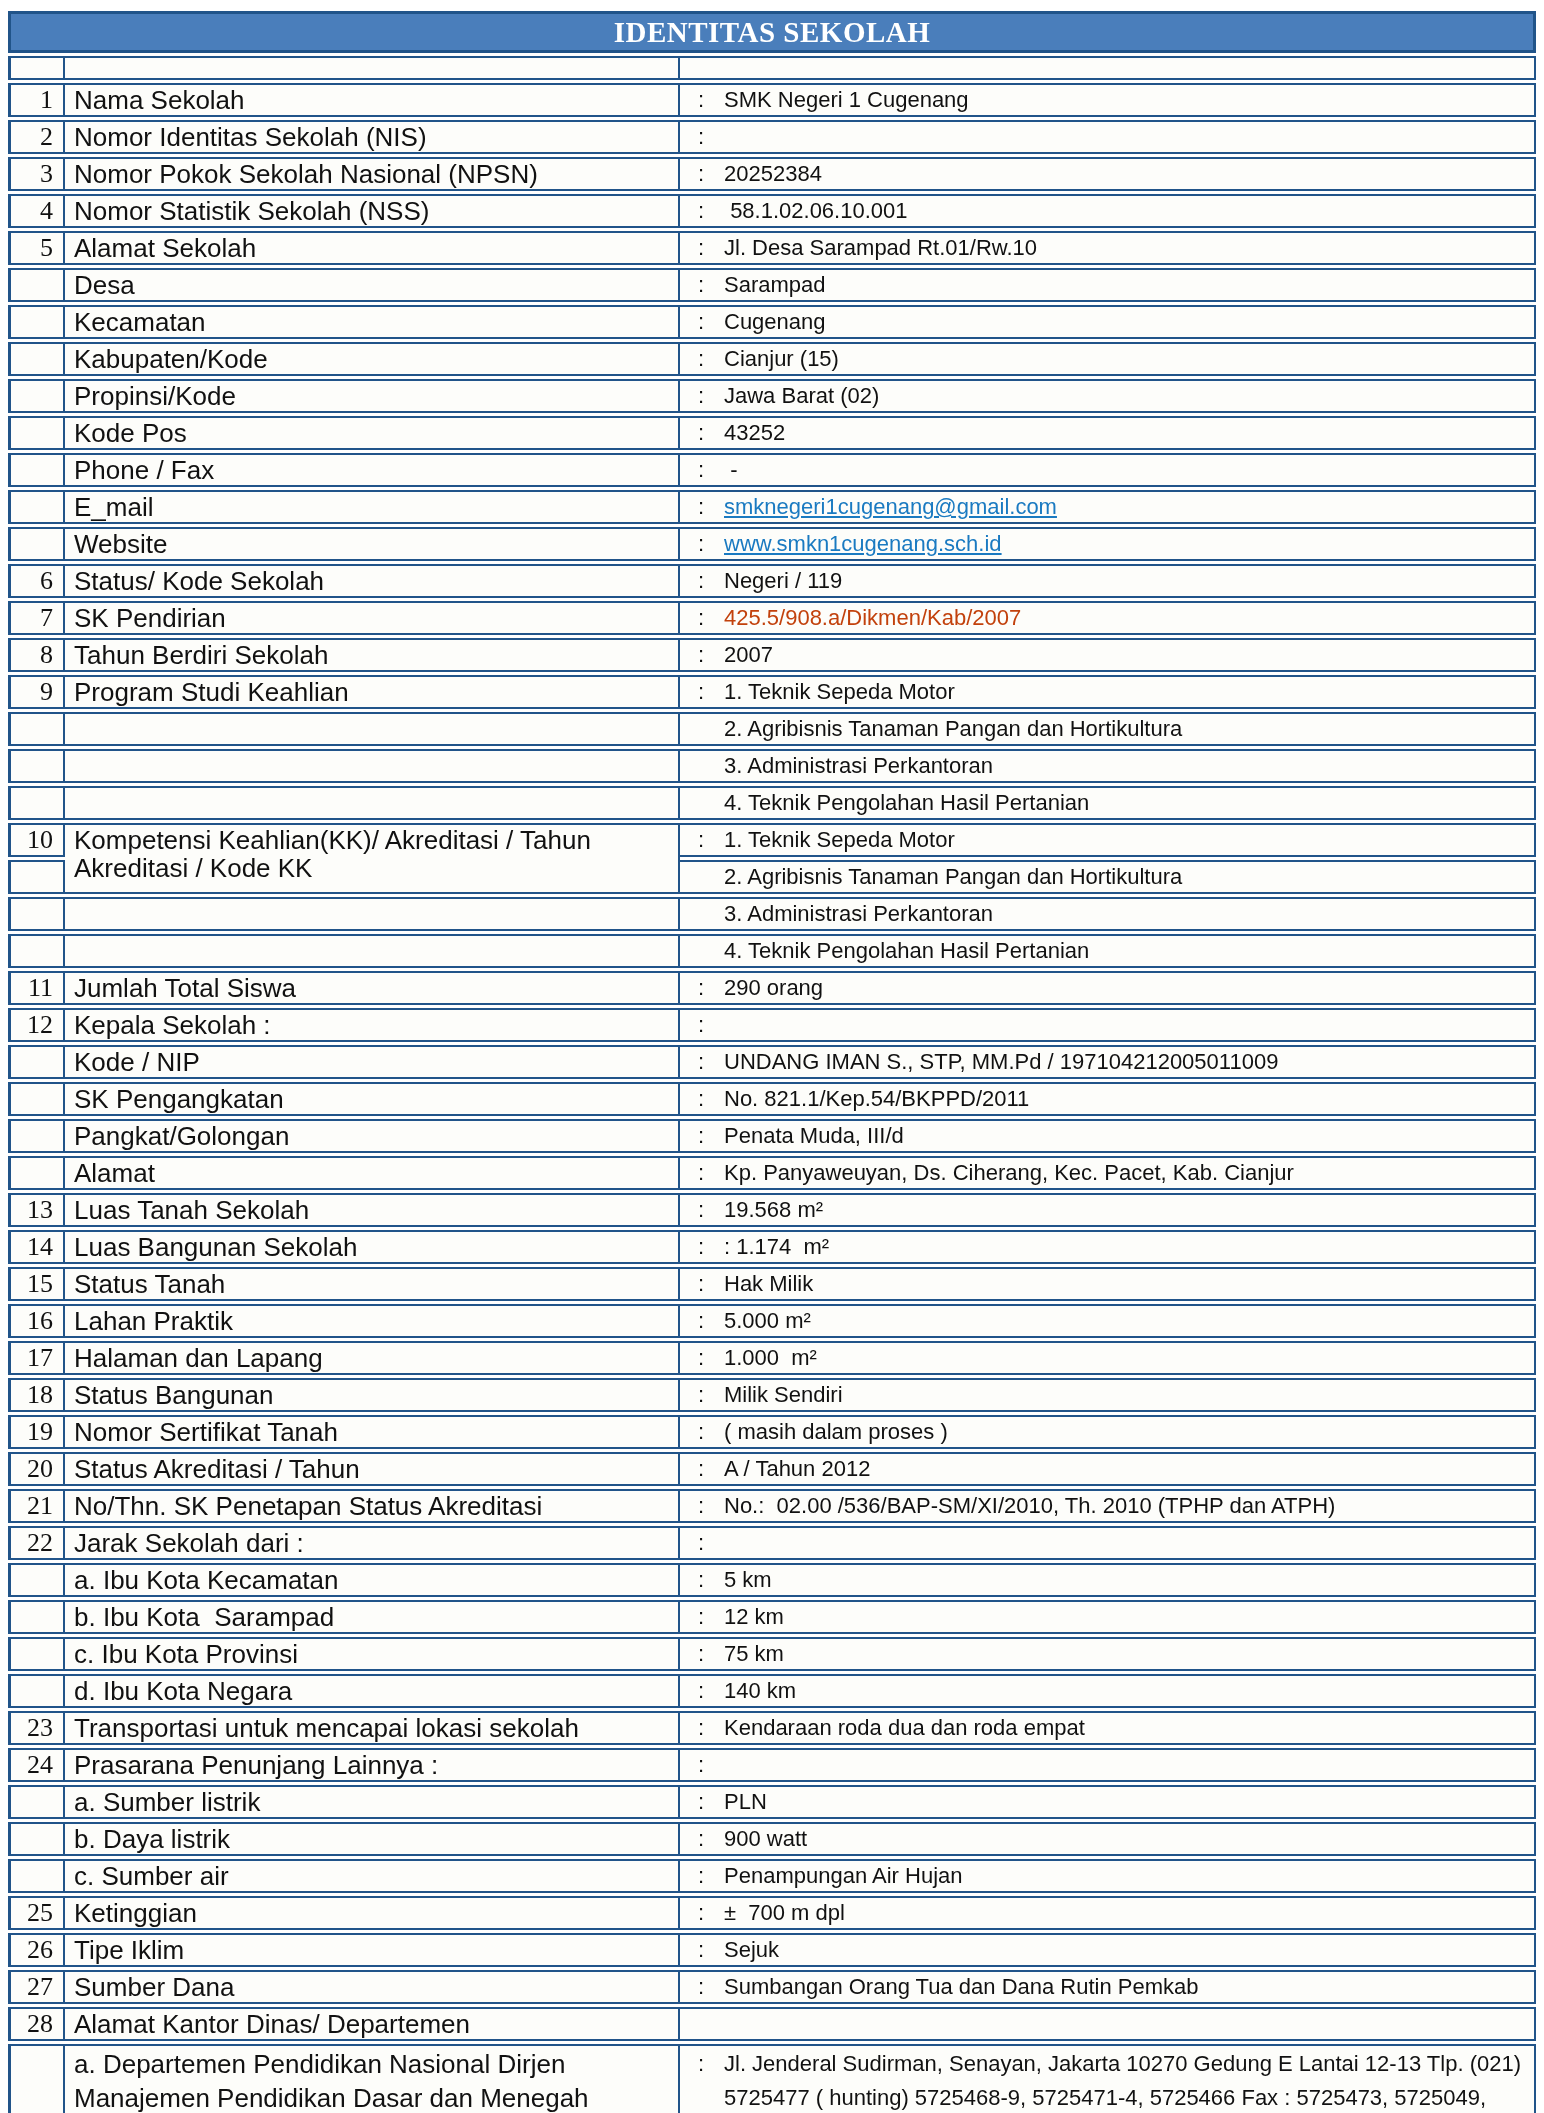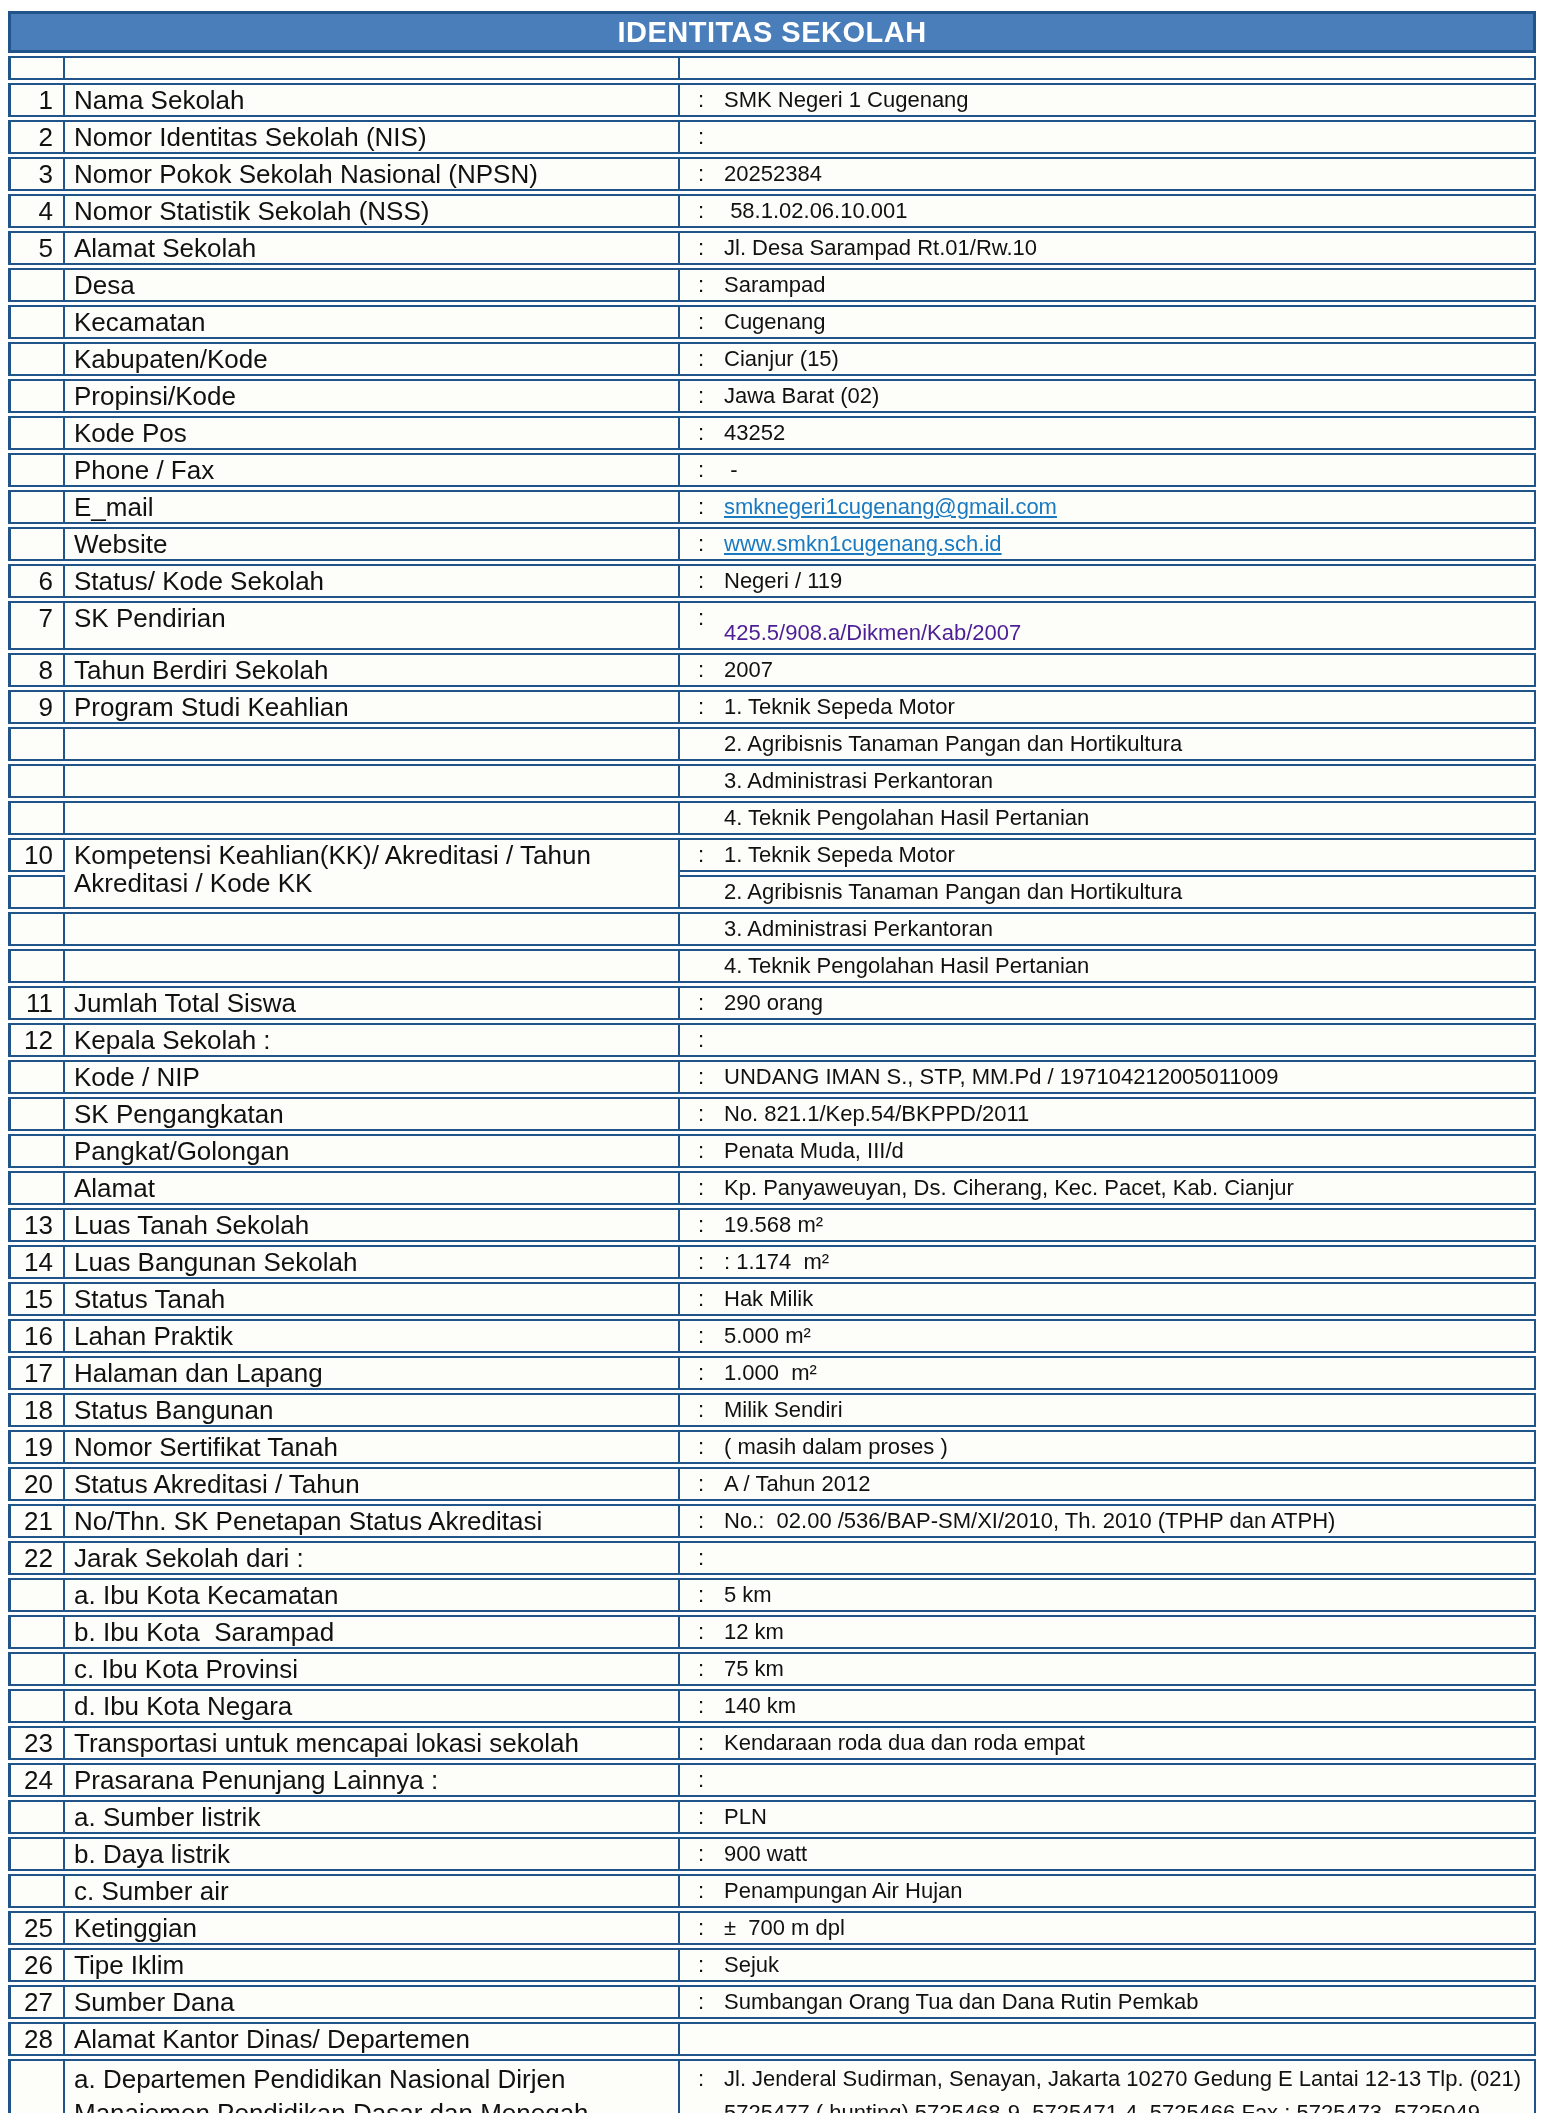--- a/index.html
+++ b/index.html
@@ -17,21 +17,21 @@
   }
   td{
     background:#fdfdfa;
     border-top:2px solid #215489;
     border-bottom:2px solid #215489;
     border-right:2px solid #215489;
     padding:0;
     vertical-align:top;
     overflow:hidden;
   }
-  tr td:first-child{border-left:3px solid #215489;}
+  tr td:first-child{border-left:3px solid #215489;font-family:Liberation Serif, serif;}
   td.header-cell{
     background:#4a7ebb;
     border:3px solid #215489;
     color:#ffffff;
     font-size:29px;
     font-weight:bold;
     text-align:center;
     height:36px;
     line-height:36px;
     letter-spacing:0.5px;
@@ -71,21 +71,21 @@
     vertical-align:top;
   }
   tr.short td{height:18px;line-height:18px;}
   tr.tall td.label,tr.tall td.value{line-height:34px;}
   span.val.link{
     color:#1a7ac1;
     text-decoration:underline;
     text-decoration-color:#1a7ac1;
     cursor:pointer;
   }
-  span.val.gray{color:#4c1d95;margin-top:15px;}
+  span.val.gray{color:#c2410c;}
 </style>
 </head>
 <body>
 
 <div class="sheet">
   <table class="id-table">
     <colgroup>
       <col style="width:57px">
       <col style="width:615px">
       <col style="width:856px">

